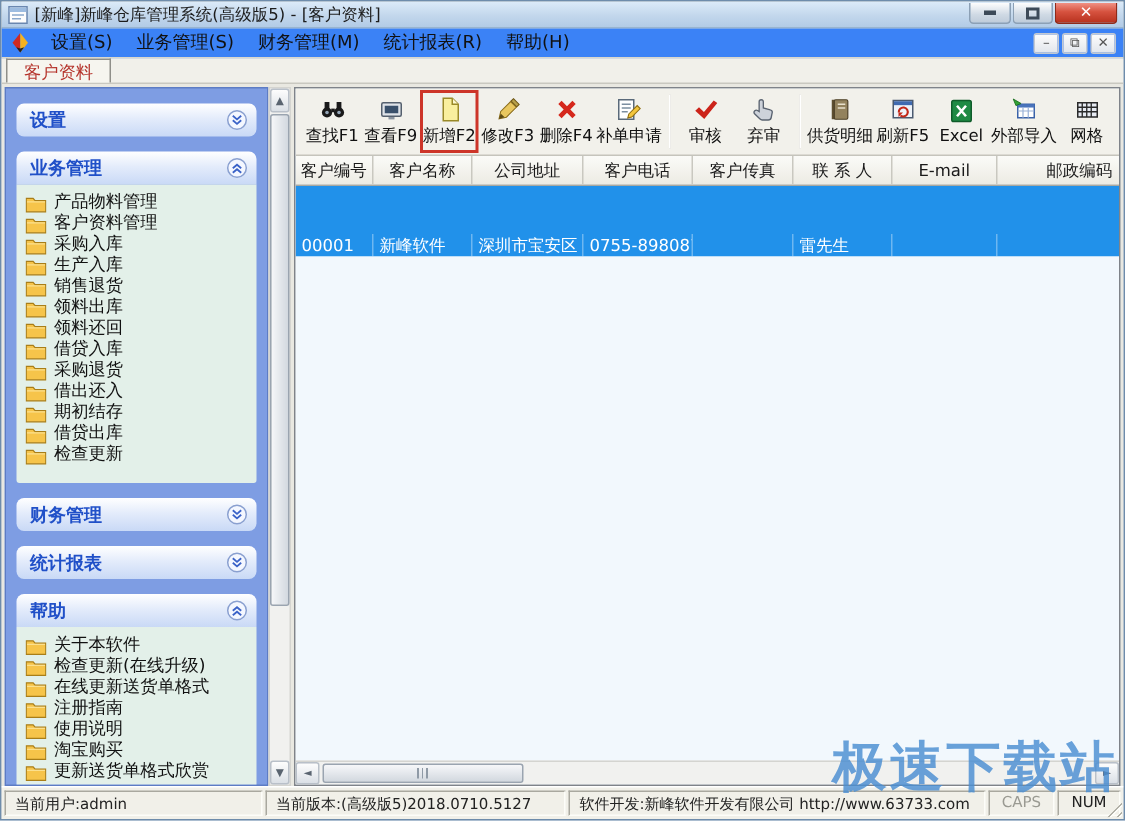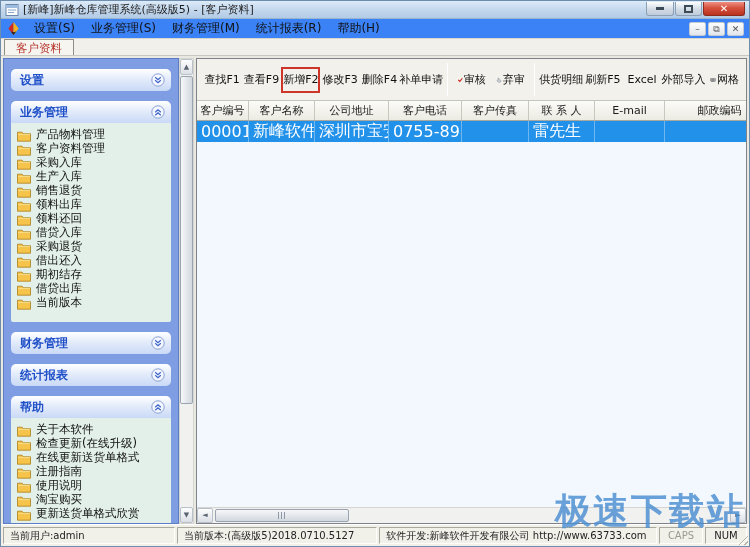--- a/index.html
+++ b/index.html
@@ -68,37 +68,37 @@
   .vscroll .thumb { position:absolute; left:0; right:0; top:1px; height:76%;
     background:linear-gradient(90deg,#f6f7f9,#d2d8df); border:1px solid #9aa4b0; border-radius:2px; }
 
   
   .main { flex:1; margin-left:2px; border:1px solid #7f8389; background:#f2f8fd;
     display:flex; flex-direction:column; overflow:hidden; }
 
   
   .toolbar { flex:0 0 42px; background:#f2f1eb; border-bottom:1px solid #c5c4bc;
     display:flex; align-items:center; padding:1px 2px 1px 5px; }
-  .toolbtn { display:flex; align-items:center; justify-content:center;
+  .toolbtn { display:flex; flex-direction:column; align-items:center; justify-content:center;
     gap:1px; padding:2px 3px; min-width:39px; cursor:default; border:2px solid transparent; }
   .toolbtn.hl { border-color:#cd3529; }
   .tb-icon { width:18px; height:18px; display:inline-flex; }
   .tb-label { font-size:11px; color:#111; white-space:nowrap; }
   .tb-sep { width:1px; align-self:stretch; margin:3px 4px; background:#c3c2ba; border-right:1px solid #fff; }
 
   
   .grid { flex:1; display:flex; flex-direction:column; overflow:hidden; }
   .thead { flex:0 0 20px; display:flex; background:linear-gradient(180deg,#fbfbf8,#ecebe3);
     border-bottom:1px solid #a8a8a0; overflow:hidden; }
   .th { flex:0 0 auto; display:flex; align-items:center; justify-content:center; font-size:11px;
     border-right:1px solid #c9c8c0; white-space:nowrap; overflow:hidden; cursor:default; }
   .tr { flex:0 0 18px; display:flex; overflow:hidden; }
   .tr.selected { background:#2191ea; color:#fff; }
-  .td { flex:0 0 auto; display:flex; align-items:center; padding:0 4px; font-size:16px;
-    white-space:nowrap; overflow:hidden; border-right:1px solid rgba(255,255,255,0.35); }
+  .td { flex:0 0 auto; display:flex; align-items:center; padding:0 4px; font-size:11px;
+    white-space:nowrap; overflow:hidden; border-right:1px solid rgba(255,255,255,0.35);margin-top:32px; }
   .tbody-empty { flex:1; background:#f2f8fd; }
 
   
   .hscroll { flex:0 0 16px; background:#f1f1ef; border-top:1px solid #d4d4d0; display:flex; }
   .hscroll .scroll-arrow { flex:0 0 16px; line-height:13px; }
   .hscroll .track { flex:1; position:relative; }
   .hscroll .thumb { position:absolute; top:1px; bottom:1px; left:2px; width:134px;
     background:linear-gradient(180deg,#f6f7f9,#d2d8df); border:1px solid #9aa4b0; border-radius:2px;
     display:flex; align-items:center; justify-content:center; }
   .hgrip { width:8px; height:7px;
@@ -310,21 +310,21 @@
                 </span>
                 <span class="sb-item-label">借贷出库</span>
               </div>
               <div class="sb-item">
                 <span class="sb-folder">
                   <svg viewBox="0 0 14 12">
                     <path d="M.5 2.2h4.6l1.3 1.6h7.1v7.4H.5z" fill="#f6c44a" stroke="#a97e18" stroke-width=".8"></path>
                     <path d="M1 4.6h12" stroke="#fbe08e" stroke-width=".9"></path>
                   </svg>
                 </span>
-                <span class="sb-item-label">当前版本</span>
+                <span class="sb-item-label">检查更新</span>
               </div>
             </div>
           </div>
           <div class="sb-group">
             <div class="sb-header">
               <span class="sb-title">财务管理</span>
               <span class="sb-chev">
                 <svg viewBox="0 0 14 14">
                   <circle cx="7" cy="7" r="6.2" fill="#f4f7ff" stroke="#8aa0d0"></circle>
                   <path d="M4.2 4.2L7 6.6l2.8-2.4M4.2 7.2L7 9.6l2.8-2.4" fill="none" stroke="#3a62c8" stroke-width="1.2"></path>

